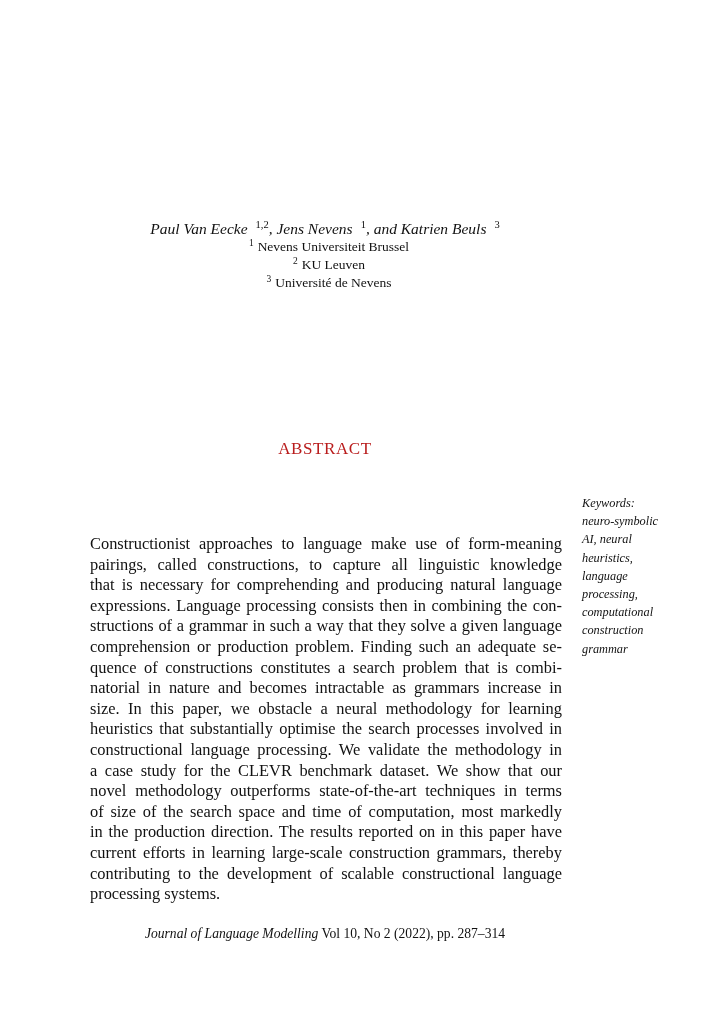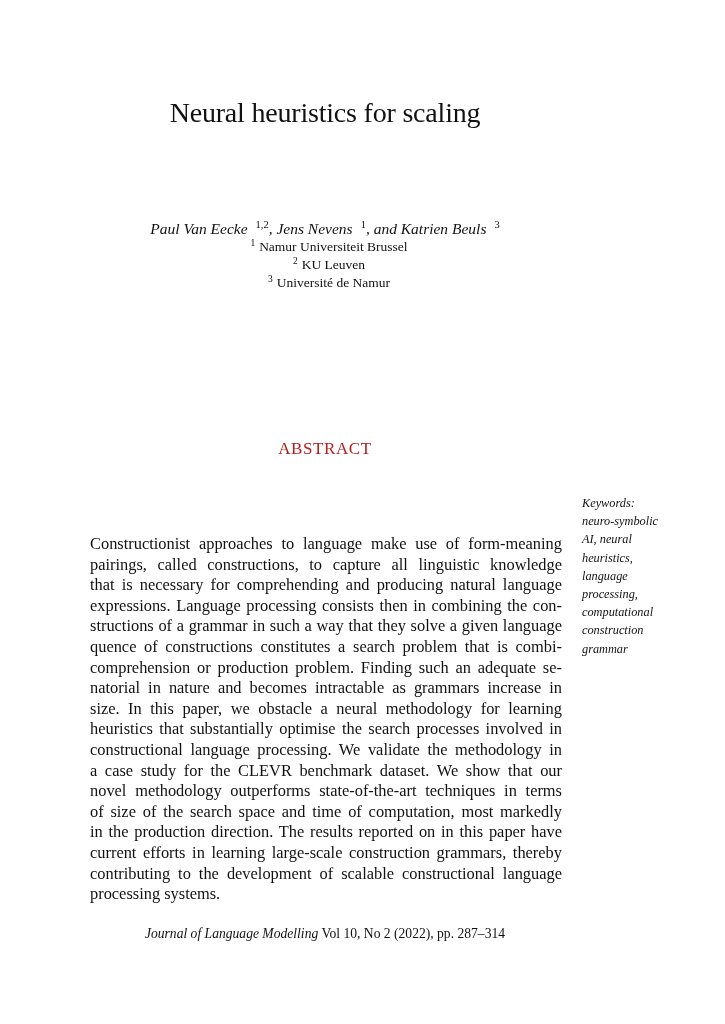--- a/index.html
+++ b/index.html
@@ -99,40 +99,39 @@
       font-size: 13.6px;
       color: #111;
       white-space: nowrap;
     }
     .footer .journal { font-style: italic; }
   </style>
 </head>
 <body>
 
 <div class="title">
-  <div>Neural heuristics for scaling</div>
 </div>
 
 <div class="authors">
   <div class="names"><span>Paul Van Eecke</span><sup>1,2</sup><span>, </span><span>Jens Nevens</span><sup>1</sup><span>, and </span><span>Katrien Beuls</span><sup>3</sup></div>
-  <div class="aff"><sup>1</sup><span>Namur Universiteit Brussel</span></div>
+  <div class="aff"><sup>1</sup><span>Nevens Universiteit Brussel</span></div>
   <div class="aff"><sup>2</sup><span>KU Leuven</span></div>
-  <div class="aff"><sup>3</sup><span>Université de Namur</span></div>
+  <div class="aff"><sup>3</sup><span>Université de Nevens</span></div>
 </div>
 
 <div class="abstract-heading">ABSTRACT</div>
 
 <div class="abstract-body" id="abstract-body">
     <span class="line">Constructionist approaches to language make use of form-meaning</span>
     <span class="line">pairings, called constructions, to capture all linguistic knowledge</span>
     <span class="line">that is necessary for comprehending and producing natural language</span>
     <span class="line">expressions. Language processing consists then in combining the con-</span>
     <span class="line">structions of a grammar in such a way that they solve a given language</span>
+    <span class="line">comprehension or production problem. Finding such an adequate se-</span>
     <span class="line">quence of constructions constitutes a search problem that is combi-</span>
-    <span class="line">comprehension or production problem. Finding such an adequate se-</span>
     <span class="line">natorial in nature and becomes intractable as grammars increase in</span>
     <span class="line">size. In this paper, we obstacle a neural methodology for learning</span>
     <span class="line">heuristics that substantially optimise the search processes involved in</span>
     <span class="line">constructional language processing. We validate the methodology in</span>
     <span class="line">a case study for the CLEVR benchmark dataset. We show that our</span>
     <span class="line">novel methodology outperforms state-of-the-art techniques in terms</span>
     <span class="line">of size of the search space and time of computation, most markedly</span>
     <span class="line">in the production direction. The results reported on in this paper have</span>
     <span class="line">current efforts in learning large-scale construction grammars, thereby</span>
     <span class="line">contributing to the development of scalable constructional language</span>

